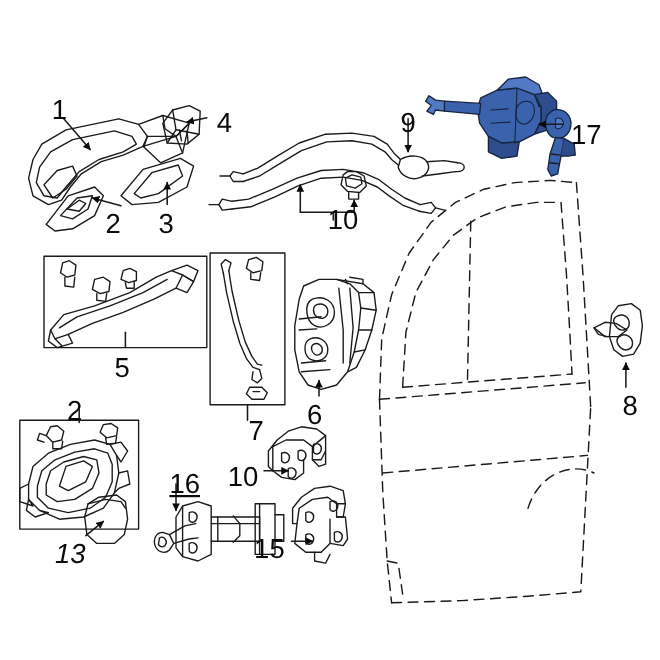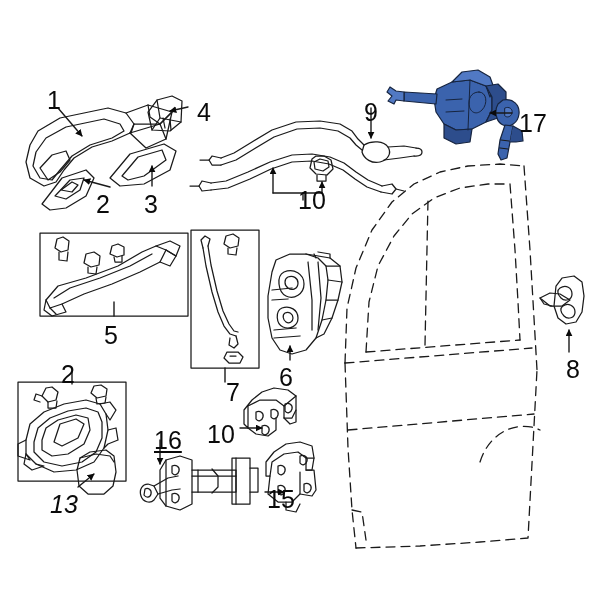--- a/index.html
+++ b/index.html
@@ -340,16 +340,16 @@
   <div class="callout" style="left: 104px; top: 323px;">5</div>
   <div class="callout" style="left: 279px; top: 365px;">6</div>
   <div class="callout" style="left: 226px; top: 380px;">7</div>
   <div class="callout" style="left: 566px; top: 357px;">8</div>
   <div class="callout" style="left: 364px; top: 100px;">9</div>
   <div class="callout" style="left: 298px; top: 188px; text-align: center;">10</div>
   <div class="callout" style="left: 519px; top: 111px;">17</div>
   <div class="callout" style="left: 61px; top: 362px;">2</div>
   <div class="callout" style="left: 50px; top: 492px; font-style: italic;">13</div>
   <div class="callout" style="left: 207px; top: 422px;">10</div>
-  <div class="callout" style="left: 231px; top: 487px; padding-left: 36px;">15</div>
+  <div class="callout" style="left: 231px; top: 487px;">15</div>
   <div class="callout" style="left: 154px; top: 428px; text-decoration: underline;">16</div>
 
 </div>
 
 </body></html>

